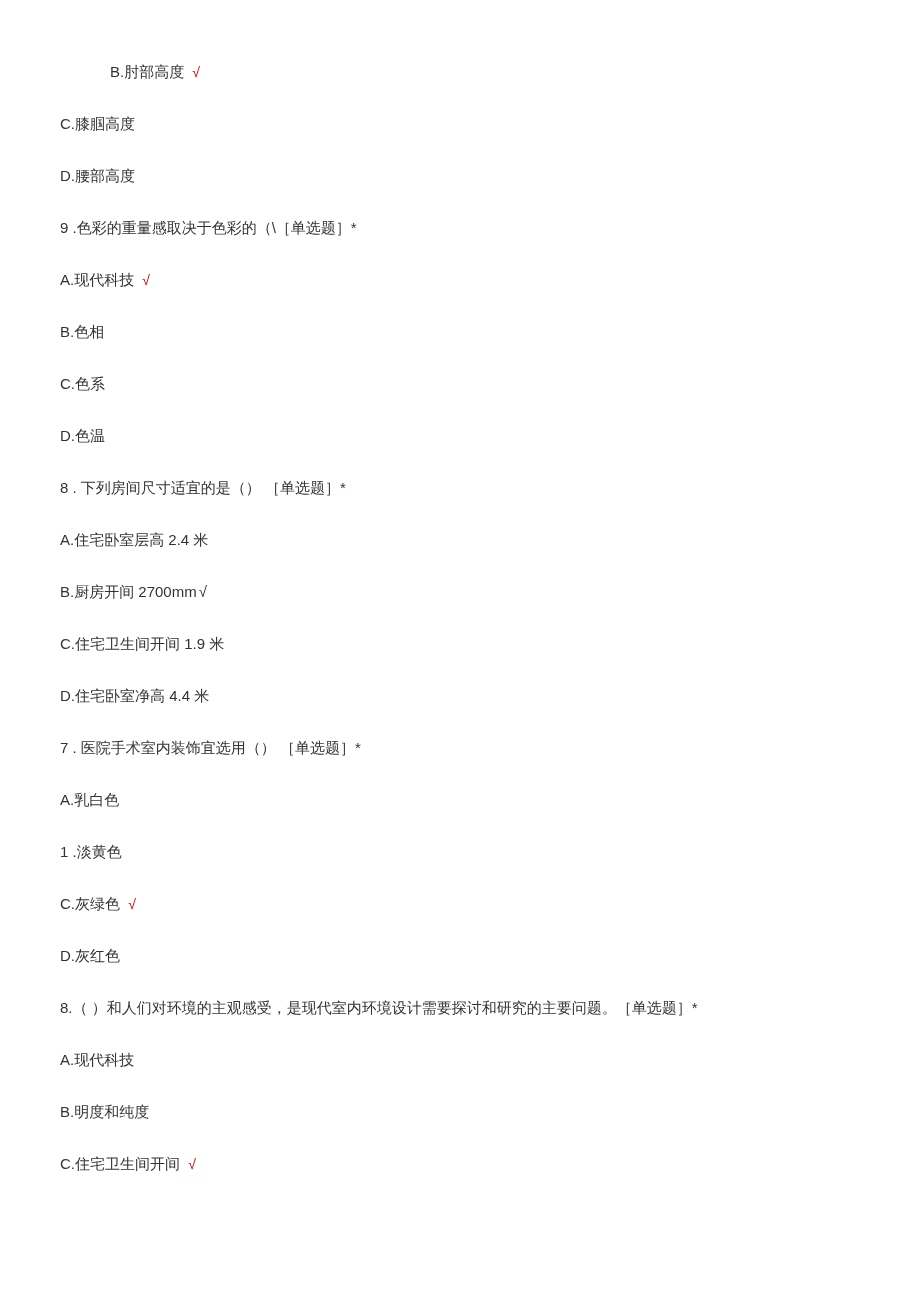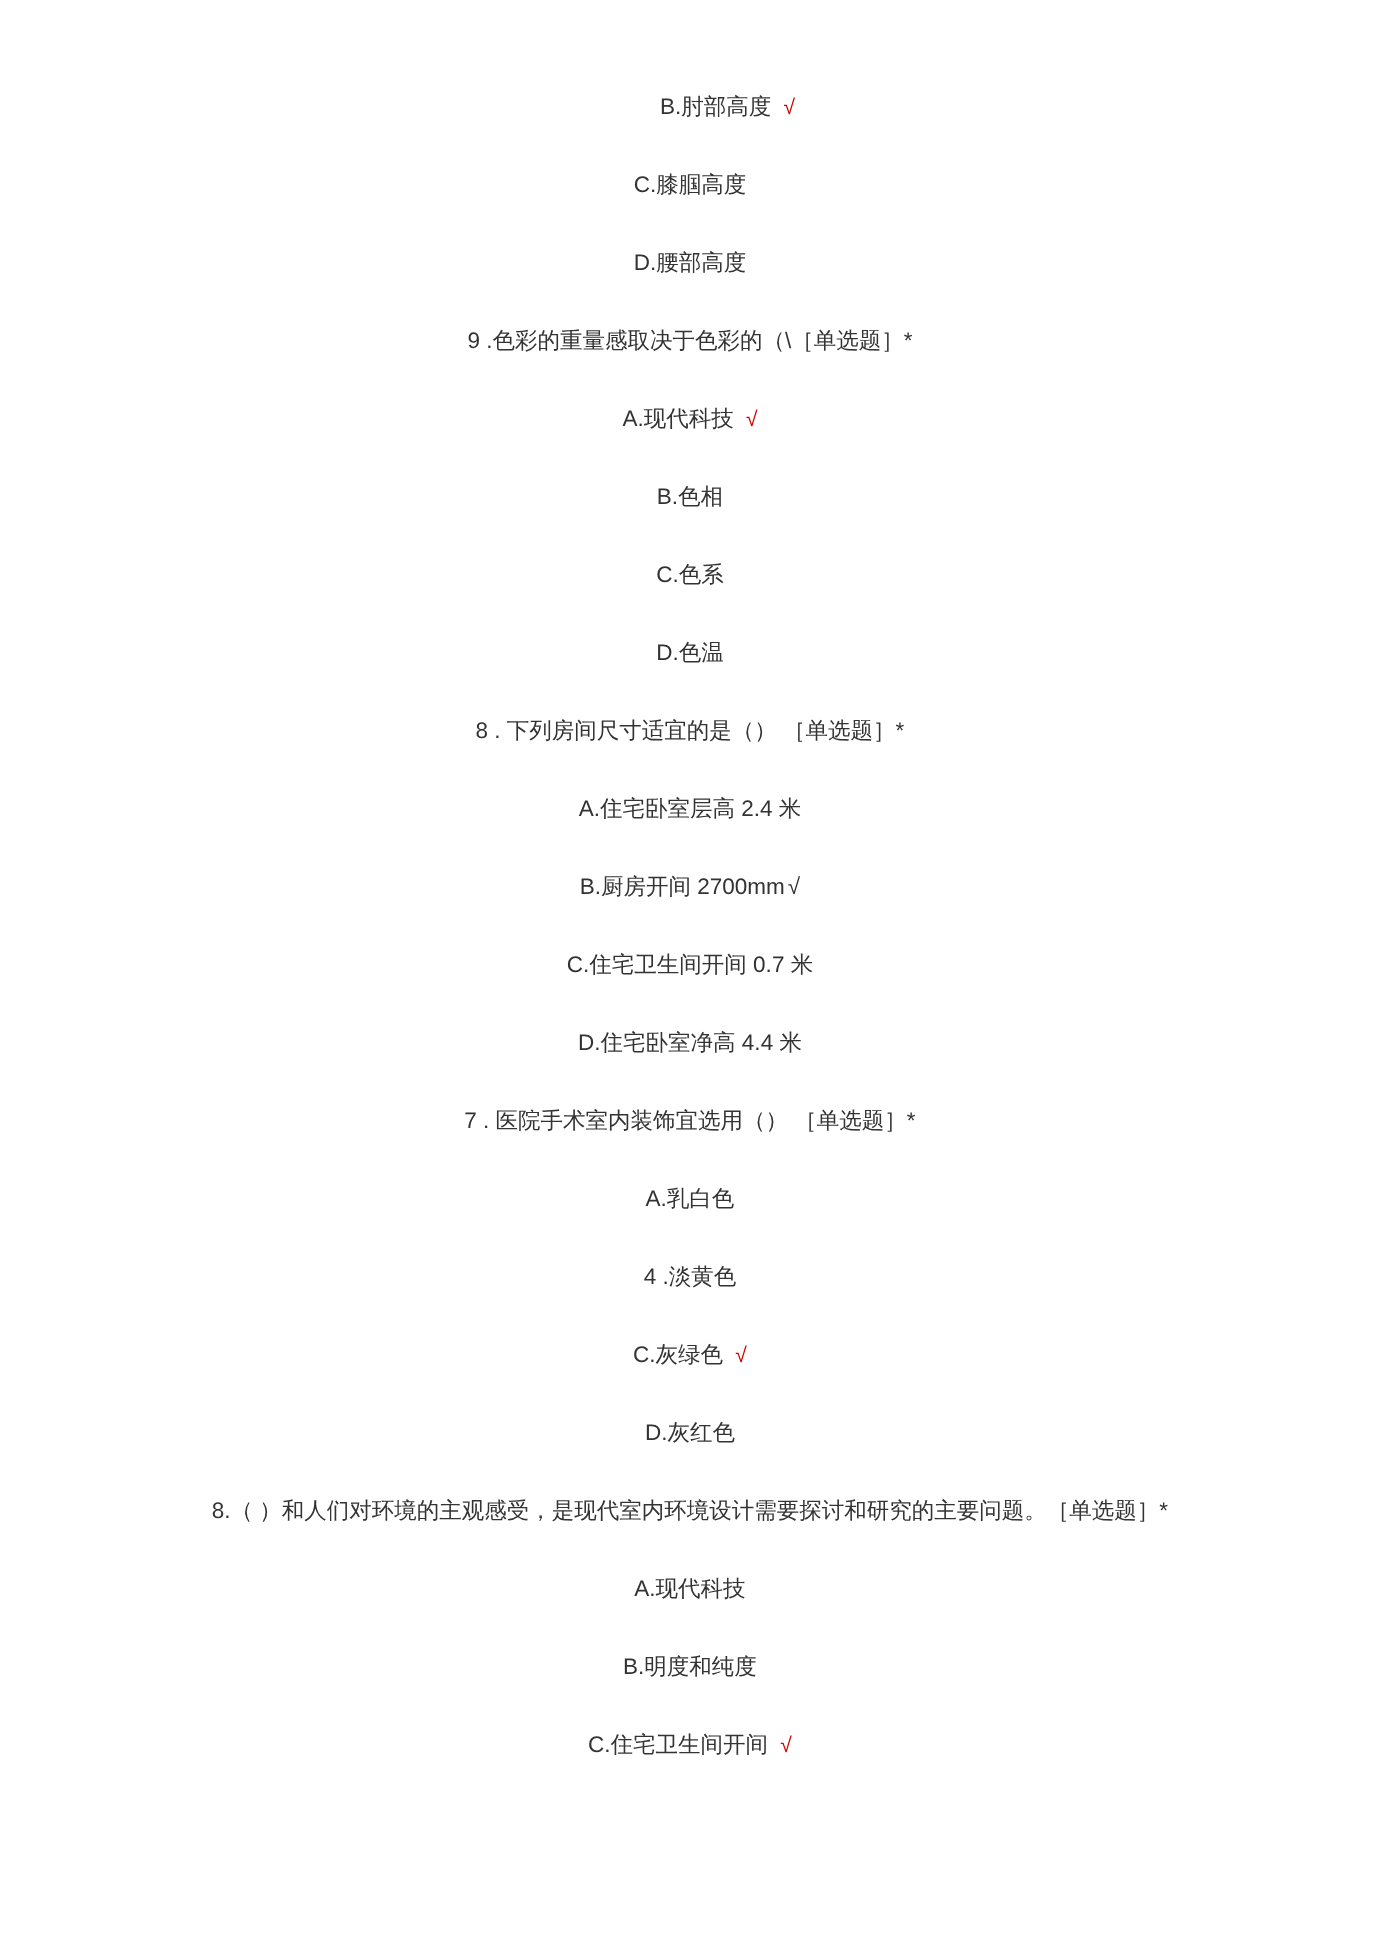--- a/index.html
+++ b/index.html
@@ -1,19 +1,18 @@
 <!DOCTYPE html>
 <html><head>
   <meta charset="utf-8">
   <style>
     * {
       margin: 0;
       padding: 0;
       box-sizing: border-box;
-      text-align: center;
     }
     body {
       background: #ffffff;
       font-family: "Microsoft YaHei", Arial, sans-serif;
       width: 920px;
       height: 1301px;
       padding: 60px 60px 40px 60px;
       color: #333333;
       font-size: 15px;
       line-height: 1.6;
@@ -77,37 +76,37 @@
 
 <div class="line">
   <span>A.住宅卧室层高 2.4 米</span>
 </div>
 
 <div class="line">
   <span>B.厨房开间 2700mm</span><span class="check-inline">√</span>
 </div>
 
 <div class="line">
-  <span>C.住宅卫生间开间 0.7 米</span>
+  <span>C.住宅卫生间开间 1.9 米</span>
 </div>
 
 <div class="line">
   <span>D.住宅卧室净高 4.4 米</span>
 </div>
 
 <div class="line">
   <span>7   . 医院手术室内装饰宜选用（） ［单选题］*</span>
 </div>
 
 <div class="line">
   <span>A.乳白色</span>
 </div>
 
 <div class="line">
-  <span>4   .淡黄色</span>
+  <span>1   .淡黄色</span>
 </div>
 
 <div class="line">
   <span>C.灰绿色</span>
   <span class="check">√</span>
 </div>
 
 <div class="line">
   <span>D.灰红色</span>
 </div>

